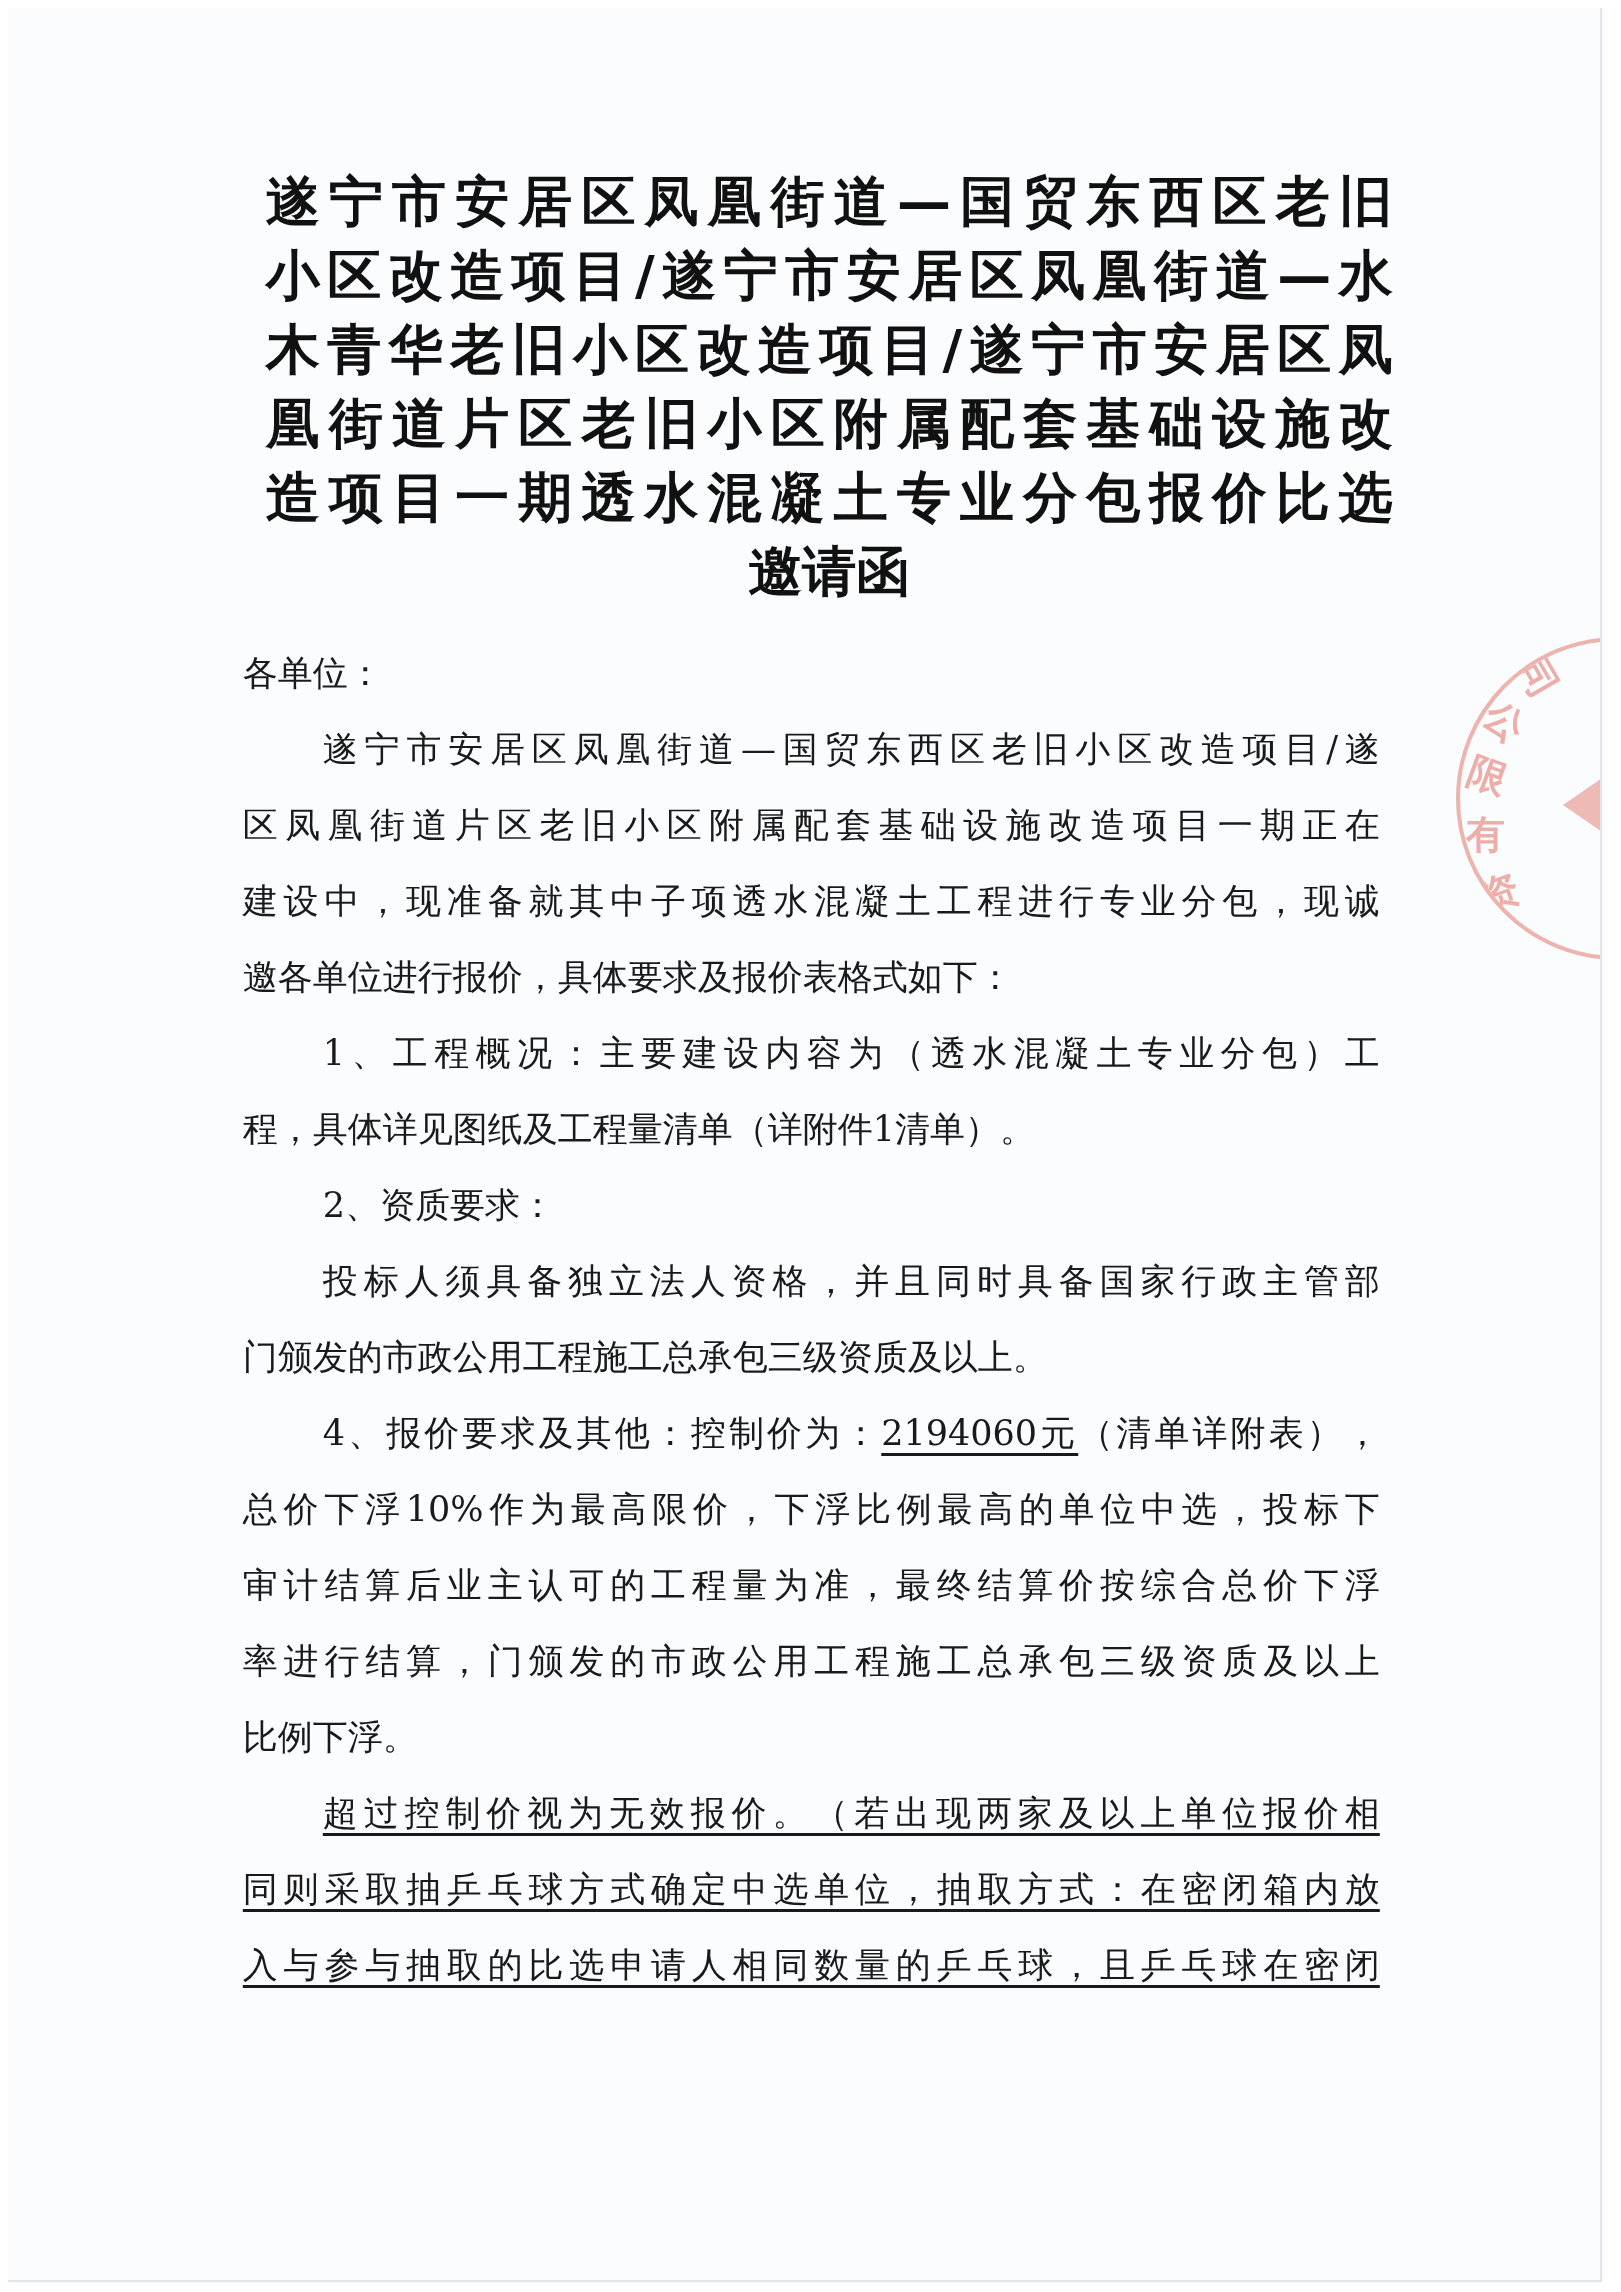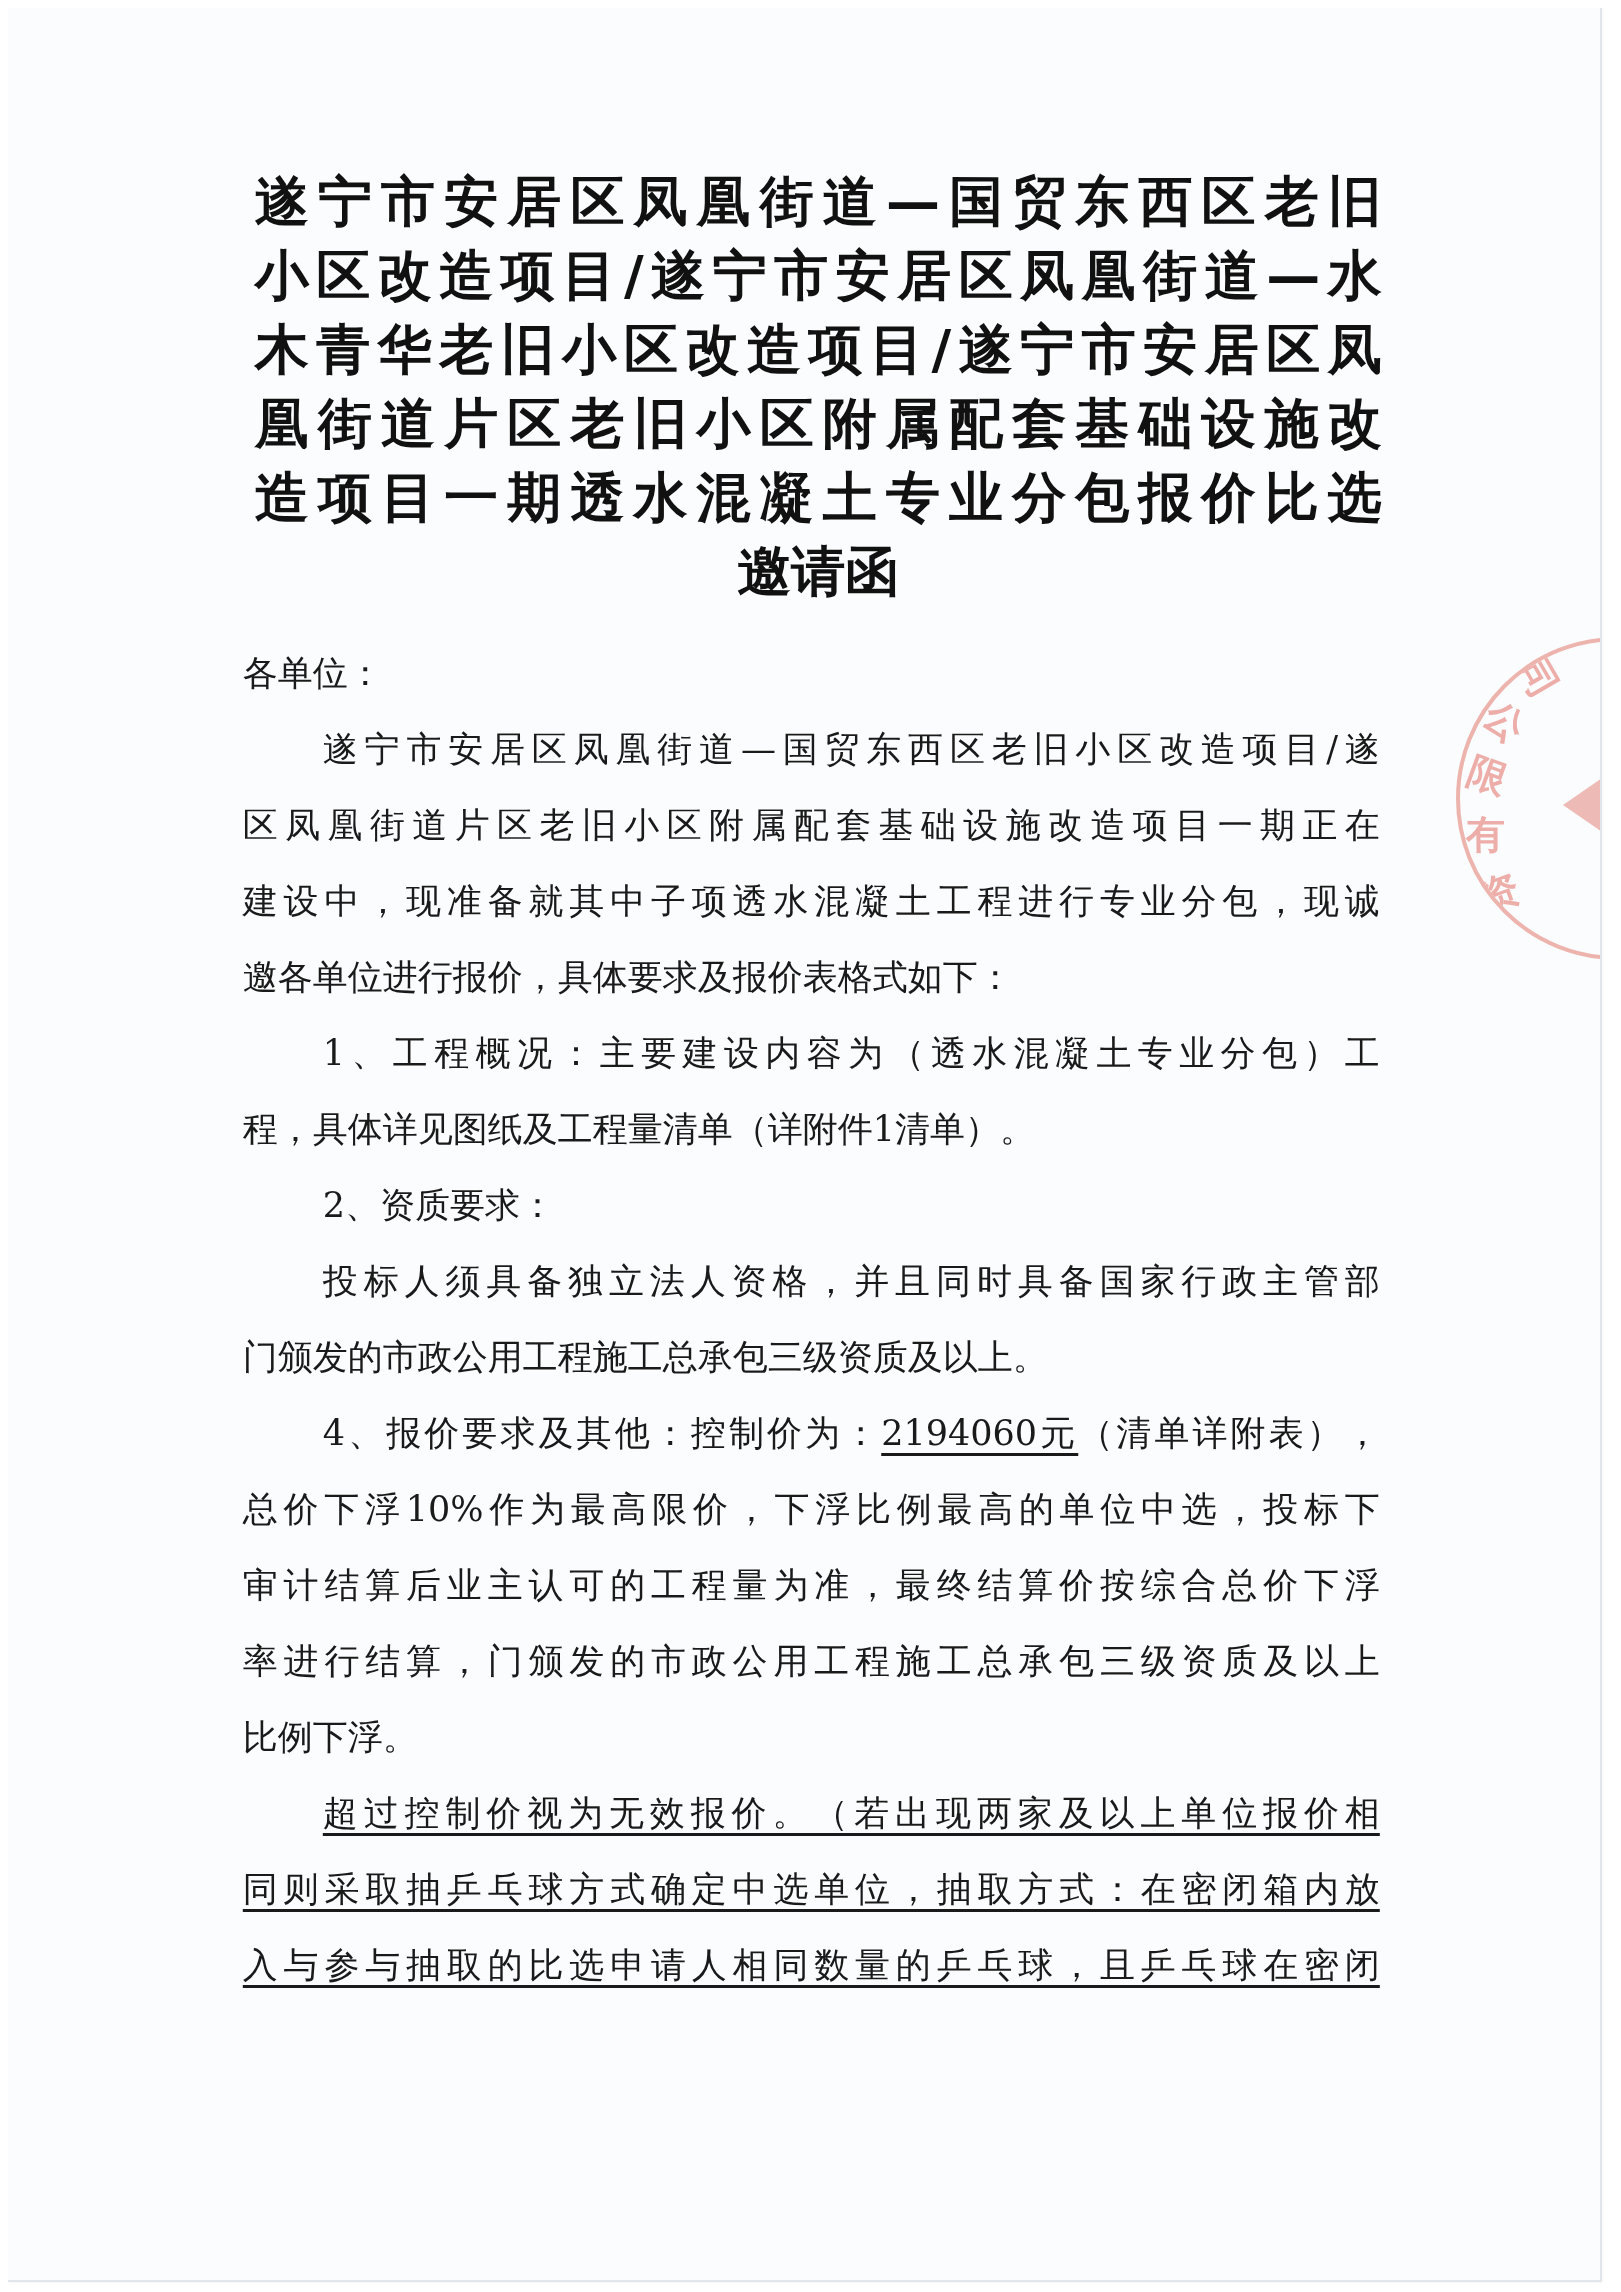--- a/index.html
+++ b/index.html
@@ -21,21 +21,21 @@
     top: 7.8px;
     width: 1592px;
     height: 2272px;
     background: #fbfcfd;
     border-right: 2.9px solid #e2e6ea;
     border-bottom: 2.9px solid #e2e6ea;
     box-shadow: 1px 1px 2px rgba(0,0,0,0.04);
   }
   .title {
     position: absolute;
-    left: 247px;
+    left: 258px;
     top: 157px;
     width: 1127px;
     font-family: "DejaVu Sans", "Liberation Sans", sans-serif;
     font-weight: bold;
     font-size: 54px;
     line-height: 74px;
     text-align: justify;
     text-align-last: center;
     letter-spacing: 0px;
     color: #111;

